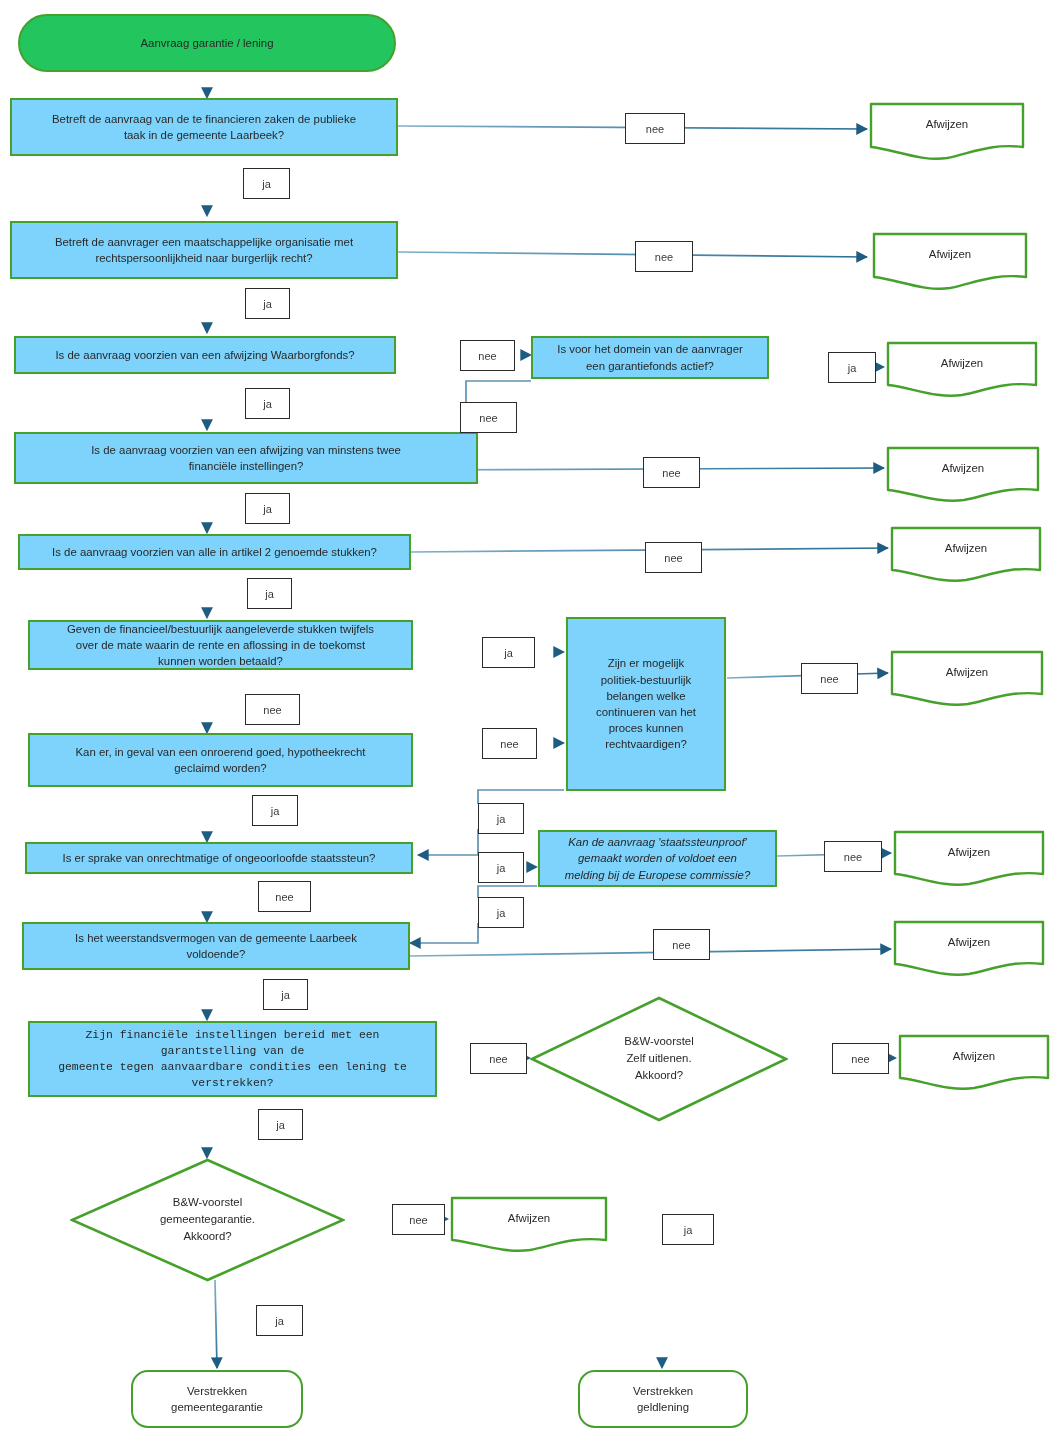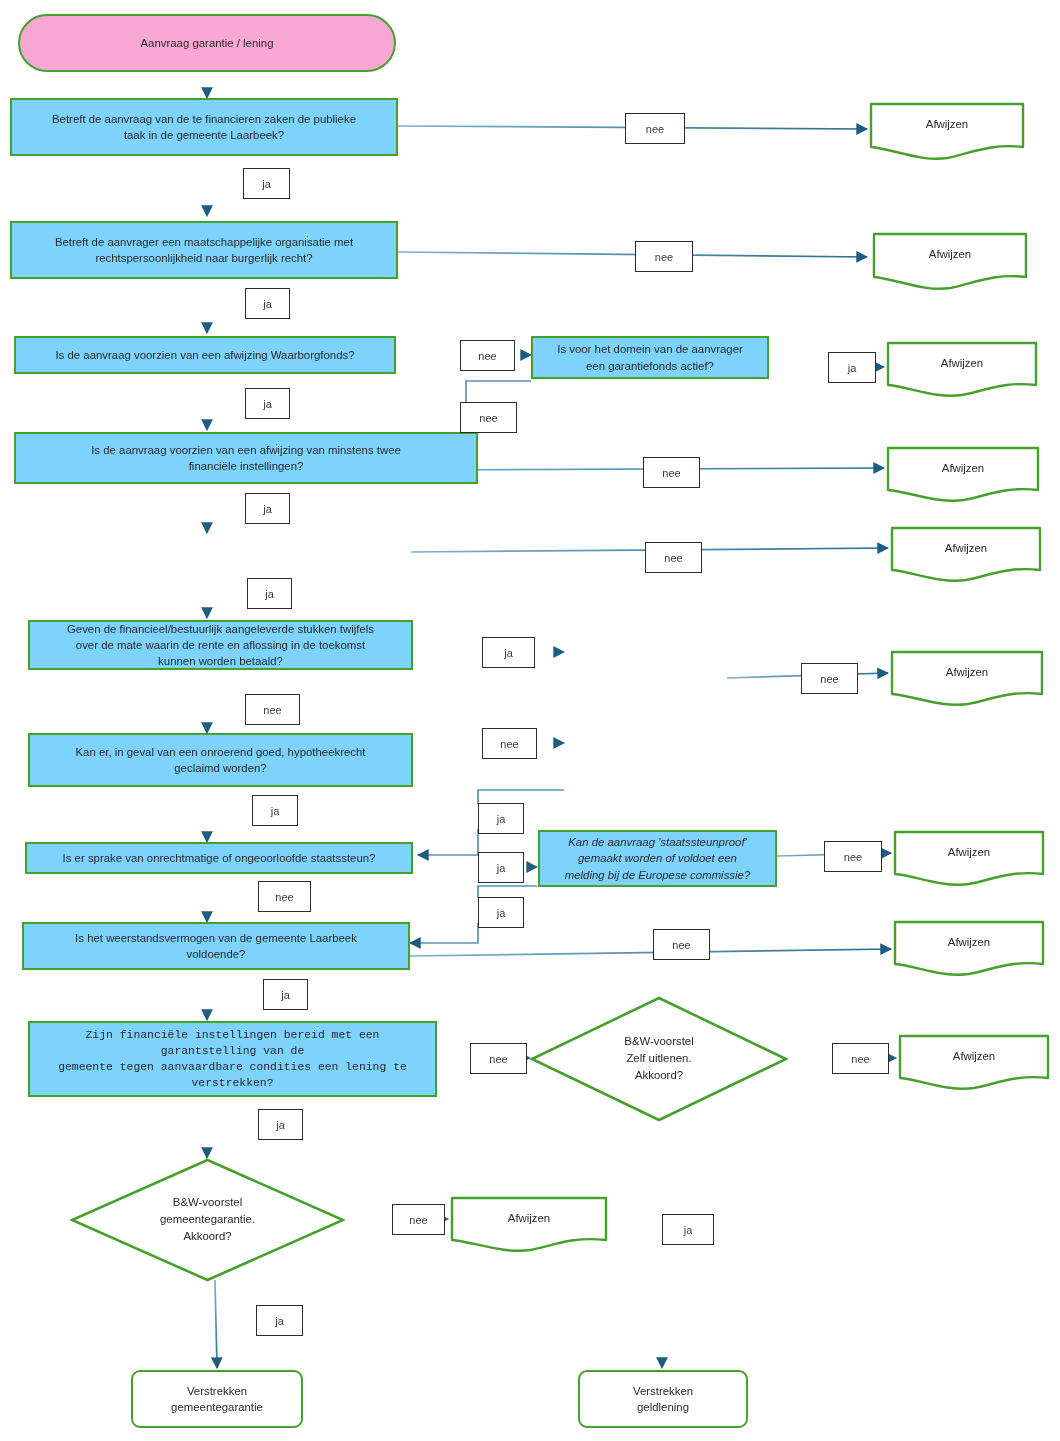--- a/index.html
+++ b/index.html
@@ -35,28 +35,28 @@
     color:#282828;
   }
   .proc{
     border:2.2px solid #45A12B;
     background:#7dd3fc;
     font-size:11.4px;
     padding:6px 9px;
   }
   .terminator{
     border:2.4px solid #45A12B;
-    background:#f9a8d4;
+    background:#22c55e;
     border-radius:999px;
     font-size:11.4px;
   }
   .rounded{
     border:2.4px solid #45A12B;
     background:#ffffff;
-    border-radius:9px;
+    border-radius:17px;
     font-size:11.4px;
   }
   
   .edgelabel{
     position:absolute;
     box-sizing:border-box;
     border:1.5px solid #2b2b2b;
     background:#ffffff;
     display:flex;
     align-items:center;
@@ -215,36 +215,49 @@
     </span>
   </div>
 
   <div class="node proc" style="left:14px;top:432px;width:464px;height:52px;">
     <span>
       <span class="ml">Is de aanvraag voorzien van een afwijzing van minstens twee</span>
       <span class="ml">financiële instellingen?</span>
     </span>
   </div>
 
+  <div class="node proc" style="left:18px;top:534px;width:393px;height:36px;">
+    <span class="ml">Is de aanvraag voorzien van alle in artikel 2 genoemde stukken?</span>
+  </div>
 
   <div class="node proc" style="left:28px;top:620px;width:385px;height:50px;">
     <span>
       <span class="ml">Geven de financieel/bestuurlijk aangeleverde stukken twijfels</span>
       <span class="ml">over de mate waarin de rente en aflossing in de toekomst</span>
       <span class="ml">kunnen worden betaald?</span>
     </span>
   </div>
 
   <div class="node proc" style="left:28px;top:733px;width:385px;height:54px;">
     <span>
       <span class="ml">Kan er, in geval van een onroerend goed, hypotheekrecht</span>
       <span class="ml">geclaimd worden?</span>
     </span>
   </div>
 
+  <div class="node proc" style="left:566px;top:617px;width:160px;height:174px;">
+    <span>
+      <span class="ml">Zijn er mogelijk</span>
+      <span class="ml">politiek-bestuurlijk</span>
+      <span class="ml">belangen welke</span>
+      <span class="ml">continueren van het</span>
+      <span class="ml">proces kunnen</span>
+      <span class="ml">rechtvaardigen?</span>
+    </span>
+  </div>
 
   <div class="node proc" style="left:25px;top:842px;width:388px;height:32px;">
     <span class="ml">Is er sprake van onrechtmatige of ongeoorloofde staatssteun?</span>
   </div>
 
   <div class="node proc" style="left:538px;top:830px;width:239px;height:57px;font-style:italic;">
     <span>
       <span class="ml">Kan de aanvraag 'staatssteunproof'</span>
       <span class="ml">gemaakt worden of voldoet een</span>
       <span class="ml">melding bij de Europese commissie?</span>

